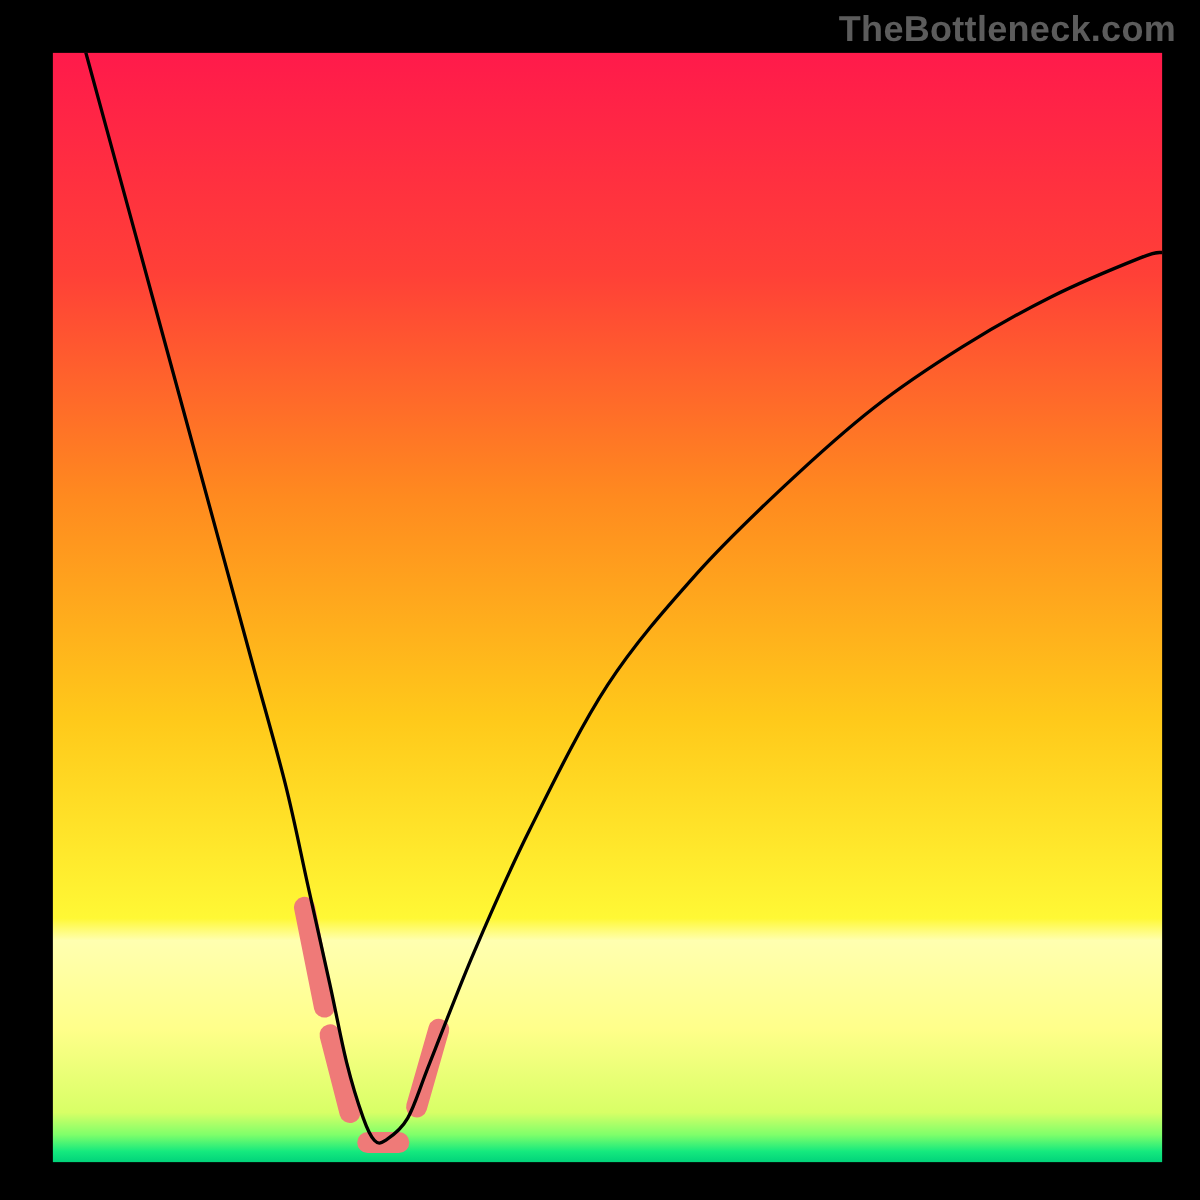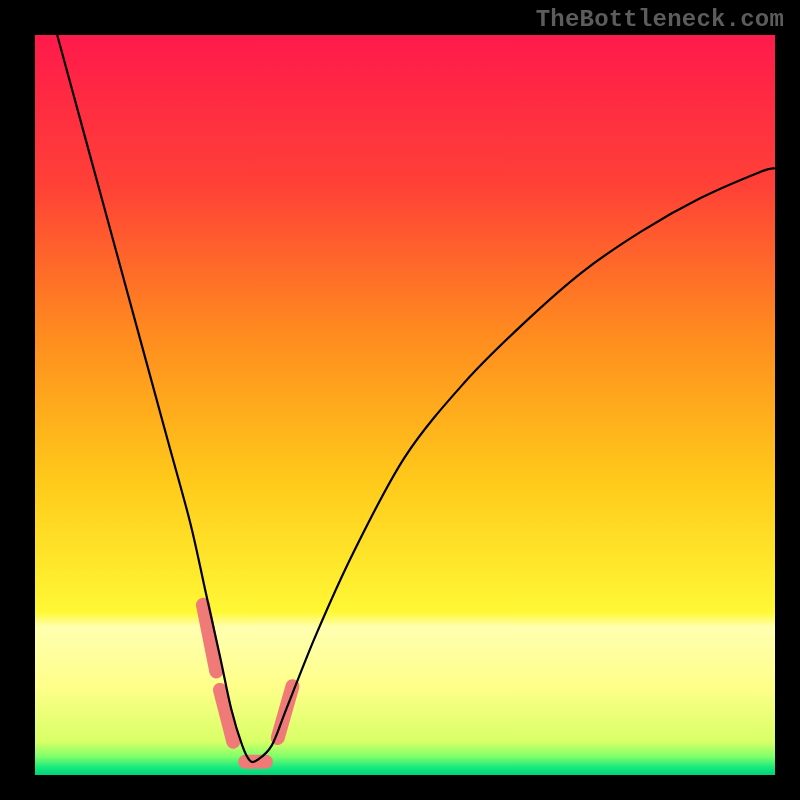--- a/index.html
+++ b/index.html
@@ -21,21 +21,21 @@
     left: 35px;
     top: 35px;
     width: 740px;
     height: 740px;
     overflow: hidden;
   }
   .watermark {
     position: absolute;
     top: 6px;
     right: 16px;
-    font-family: Liberation Mono, monospace;
+    font-family: Liberation Sans, sans-serif;
     font-size: 24px;
     font-weight: 600;
     color: #5c5c5c;
     letter-spacing: 0.2px;
     text-align: right;
   }
   svg { display: block; }
 </style>
 </head>
 <body>

